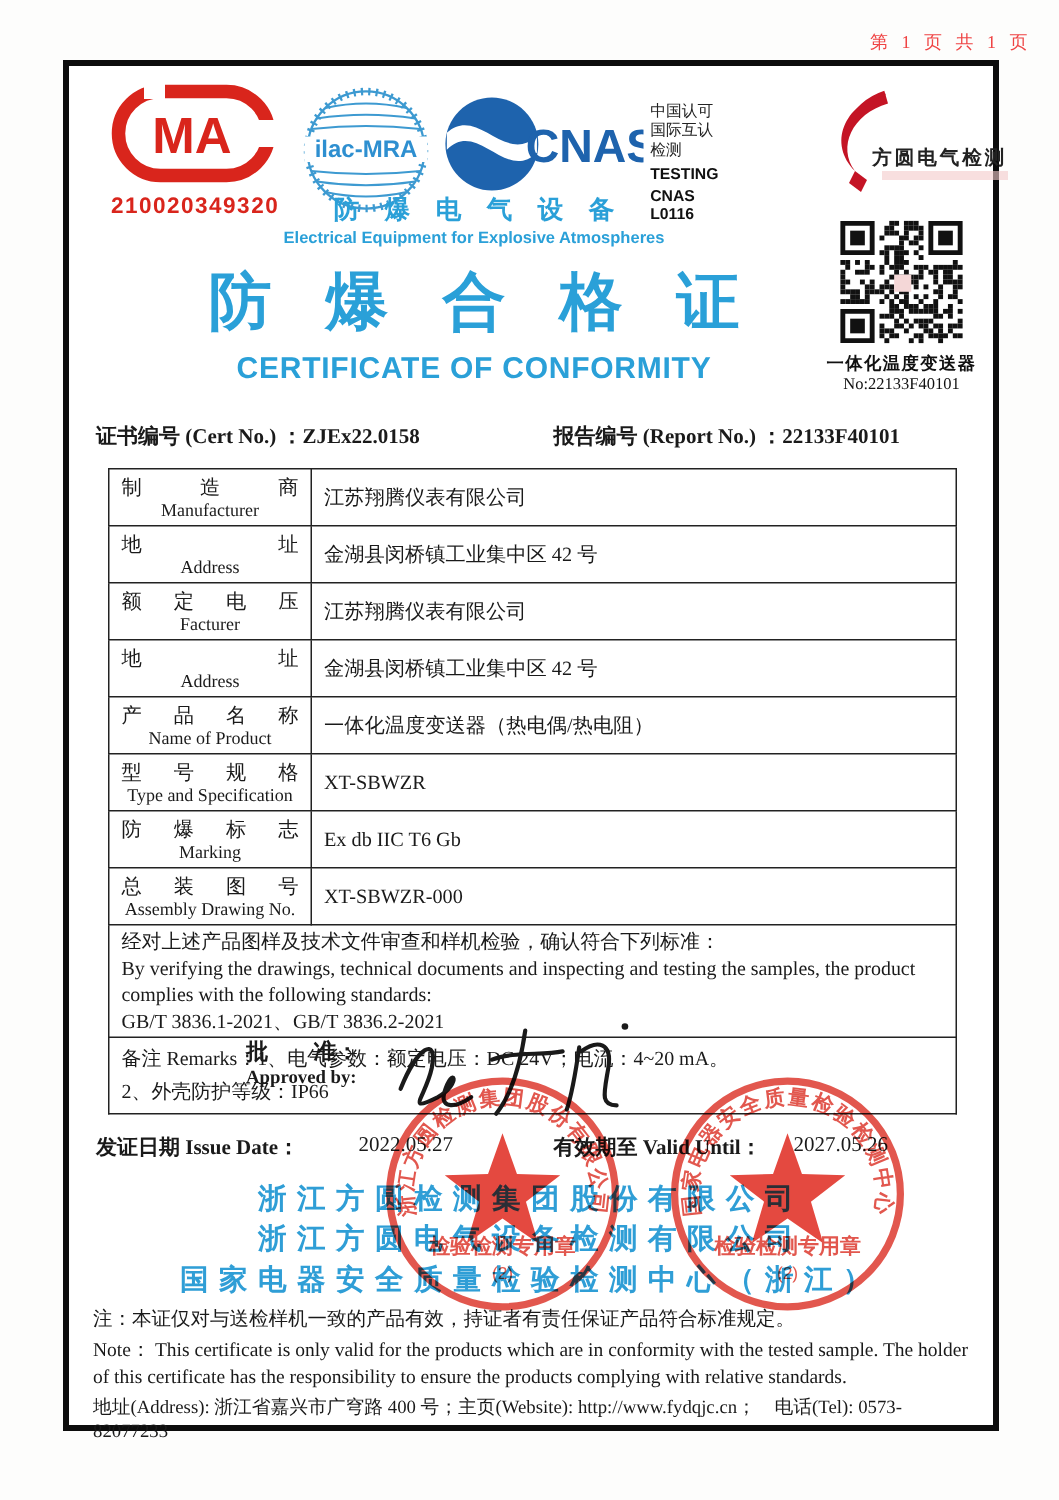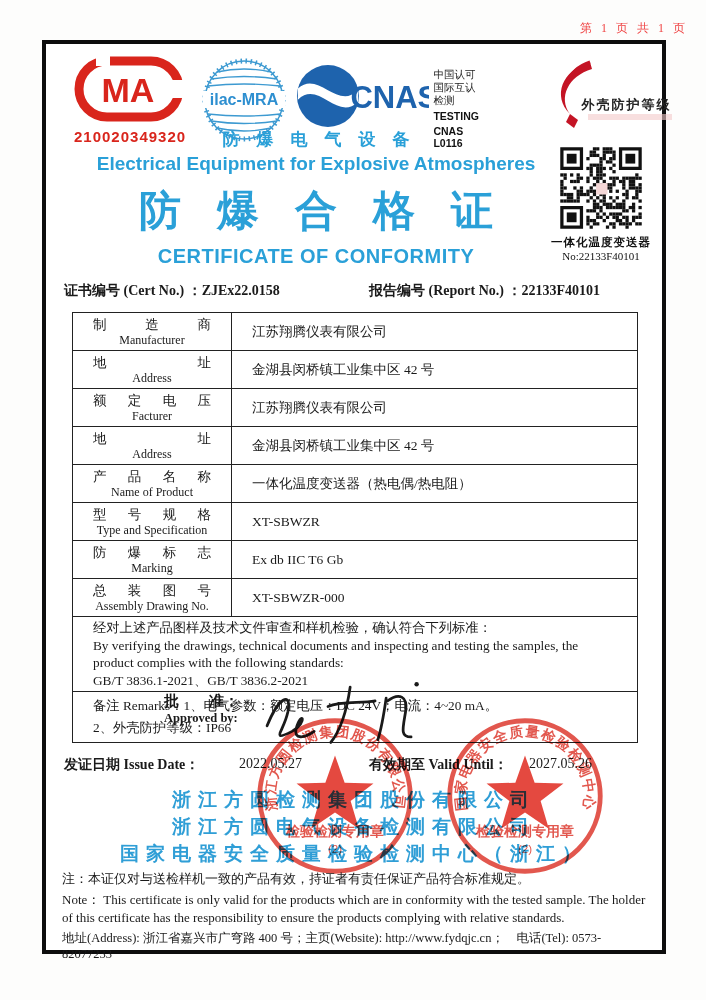--- a/index.html
+++ b/index.html
@@ -14,34 +14,34 @@
   .ilac-wrap{margin:2px 10px 0 0;}
   .cnas-wrap{display:flex;margin-top:4px;}
   .cnas-txt{font-size:10.5px;line-height:13px;color:#222;margin-left:4px;margin-top:8px;font-family:"Liberation Sans",sans-serif;}
   .cnas-txt .b{font-weight:bold;color:#111;margin-top:3px;line-height:12px;}
   .fy-wrap{position:relative;margin-left:52px;margin-top:2px;}
   .fy-label{position:absolute;left:38px;top:38px;font-size:13px;font-weight:bold;color:#222;letter-spacing:2px;white-space:nowrap;}
   .fy-sub{position:absolute;left:44px;top:56px;width:84px;height:6px;background:#f3c9c9;opacity:.6;}
   
   .hdr{position:absolute;left:10px;top:84px;width:520px;text-align:center;color:#2aa0d8;font-family:"Liberation Sans",sans-serif;}
   .hdr-cn-s{font-size:17px;font-weight:bold;letter-spacing:17px;text-indent:17px;}
-  .hdr-en-s{font-size:19px;font-weight:bold;margin-top:2px;}
+  .hdr-en-s{font-size:11px;font-weight:bold;margin-top:2px;}
   .hdr-cn{font-size:42px;font-weight:bold;letter-spacing:36px;text-indent:36px;margin-top:8px;white-space:nowrap;}
   .hdr-en{font-size:20px;font-weight:bold;letter-spacing:.5px;margin-top:6px;}
   
   .qr{position:absolute;left:505px;top:100px;width:100px;text-align:center;}
   .qr svg{display:block;margin:0 auto;}
   .qr-cap{font-size:11.5px;font-weight:bold;color:#111;margin-top:3px;letter-spacing:1px;}
   .qr-no{font-size:11px;color:#111;}
   
   .certrow{position:absolute;left:18px;top:238px;width:586px;font-size:14px;font-weight:bold;display:flex;}
   .certrow .c1{width:305px;}
   
   table.main{position:absolute;left:26px;top:268px;width:566px;border-collapse:collapse;font-size:13.5px;}
-  table.main td{border:1.5px solid #222;padding:2px 20px;vertical-align:middle;}
+  table.main td{border:1.5px solid #222;padding:2px 8px;vertical-align:middle;}
   td.lblcell{width:118px;text-align:center;padding:2px 10px;}
   .lbl-cn{display:block;text-align:justify;text-align-last:justify;font-size:13.5px;}
   .lbl-en{display:block;text-align:center;font-size:12px;line-height:13px;}
   td.valcell{padding-left:14px;}
   td.widecell{padding:5px 10px;line-height:17.5px;font-size:13.3px;}
   td.remcell{padding:5px 10px;line-height:22px;font-size:13.3px;}
   
   .approve{position:absolute;left:118px;top:648px;font-size:15px;font-weight:bold;}
   .approve .en{font-size:12.5px;font-weight:bold;}
   .sig{position:absolute;left:210px;top:632px;}
@@ -108,21 +108,21 @@
         <div class="b">TESTING</div>
         <div class="b">CNAS L0116</div>
       </div>
     </div>
     <div class="fy-wrap">
       <svg width="130" height="84" viewBox="0 0 130 84">
         <path d="M46 4 C 18 12 8 38 26 56 C 14 40 24 18 48 11 Z" fill="#c41425"></path>
         <path d="M26 56 L34 62 L30 70 L22 64 Z" fill="#c41425"></path>
         <path d="M46 4 C 34 8 26 16 22 26" fill="none" stroke="#c41425" stroke-width="3"></path>
       </svg>
-      <div class="fy-label">外壳防护等级</div>
+      <div class="fy-label">方圆电气检测</div>
       <div class="fy-sub"></div>
     </div>
   </div>
 
   <div class="hdr">
     <div class="hdr-cn-s">防爆电气设备</div>
     <div class="hdr-en-s">Electrical Equipment for Explosive Atmospheres</div>
     <div class="hdr-cn">防爆合格证</div>
     <div class="hdr-en">CERTIFICATE OF CONFORMITY</div>
   </div>

